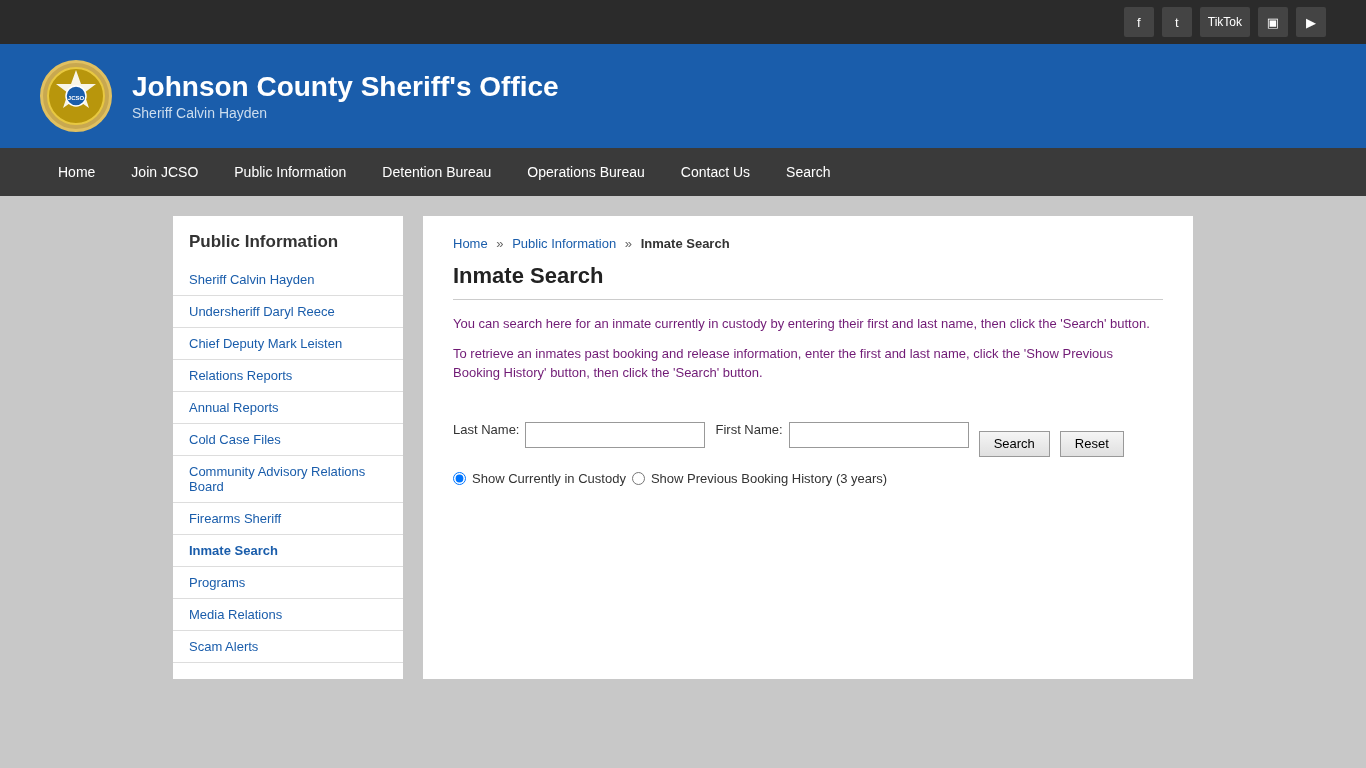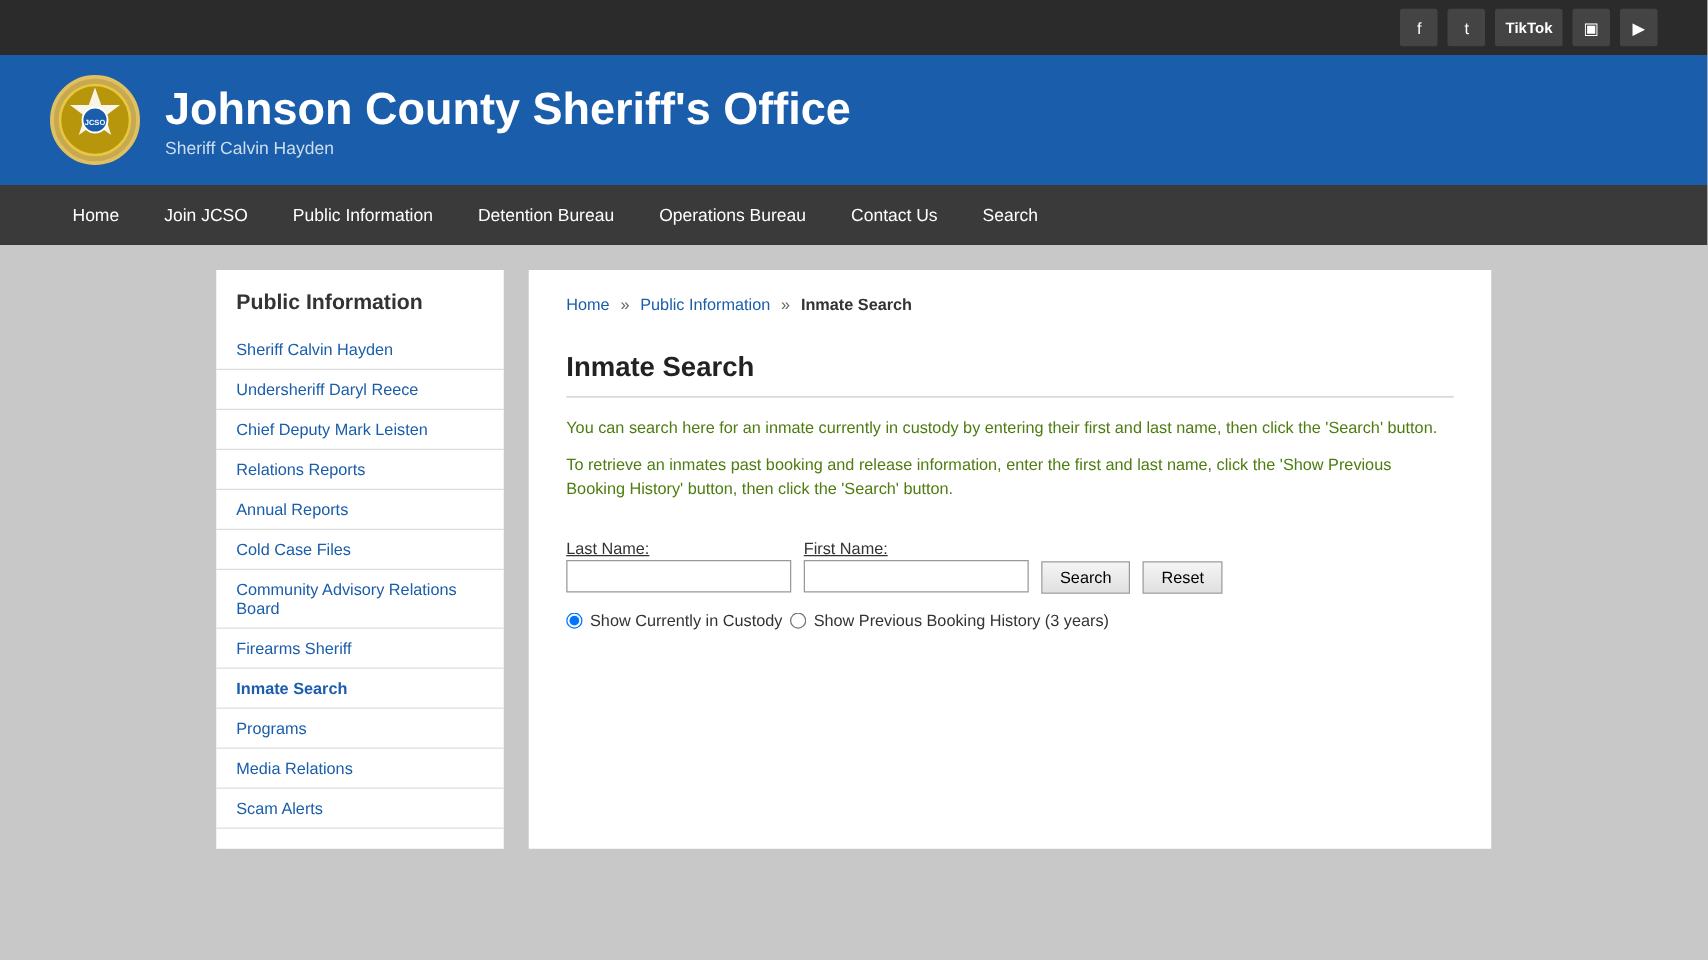--- a/index.html
+++ b/index.html
@@ -30,21 +30,21 @@
       justify-content: center;
       font-size: 13px;
       cursor: pointer;
       text-decoration: none;
       border-radius: 2px;
     }
     .social-icon.tiktok-btn {
       width: auto;
       padding: 0 8px;
       font-size: 12px;
-      font-weight: bold;
+      font-weight: normal;
     }
 
     
     #header {
       background: #1a5dab;
       padding: 16px 40px;
       display: flex;
       align-items: center;
       gap: 20px;
     }
@@ -59,21 +59,21 @@
       justify-content: center;
       flex-shrink: 0;
       overflow: hidden;
     }
     #badge-icon svg {
       width: 60px;
       height: 60px;
     }
     #header-text h1 {
       color: #fff;
-      font-size: 36px;
+      font-size: 28px;
       font-weight: bold;
     }
     #header-text p {
       color: #cde;
       font-size: 14px;
       margin-top: 2px;
     }
 
     
     #nav {
@@ -134,21 +134,21 @@
     #main {
       flex: 1;
       background: #fff;
       padding: 20px 30px;
       margin-left: 20px;
     }
 
     
     #breadcrumb {
       font-size: 13px;
-      margin-bottom: 30px;
+      margin-bottom: 12px;
       color: #333;
     }
     #breadcrumb a {
       color: #1a5dab;
       text-decoration: none;
     }
     #breadcrumb .sep {
       margin: 0 5px;
       color: #666;
     }
@@ -159,21 +159,21 @@
       font-weight: bold;
       color: #222;
       border-bottom: 1px solid #ccc;
       padding-bottom: 10px;
       margin-bottom: 14px;
     }
 
     
     .desc-text {
       font-size: 13px;
-      color: #4d7c0f;
+      color: #701a75;
       margin-bottom: 10px;
       line-height: 1.5;
     }
 
     
     #search-form {
       margin-top: 30px;
     }
     .form-row {
       display: flex;
@@ -214,23 +214,21 @@
       align-items: center;
       gap: 6px;
       font-size: 13px;
       color: #333;
     }
     .radio-row input[type=radio] {
       cursor: pointer;
     }
     .field-col {
       display: flex;
-      flex-direction: column;
       gap: 2px;
-      text-decoration: underline;
     }
   </style>
 </head>
 <body>
 
 <div id="top-bar">
   <a class="social-icon" href="#">
     <span>f</span>
   </a>
   <a class="social-icon" href="#">

